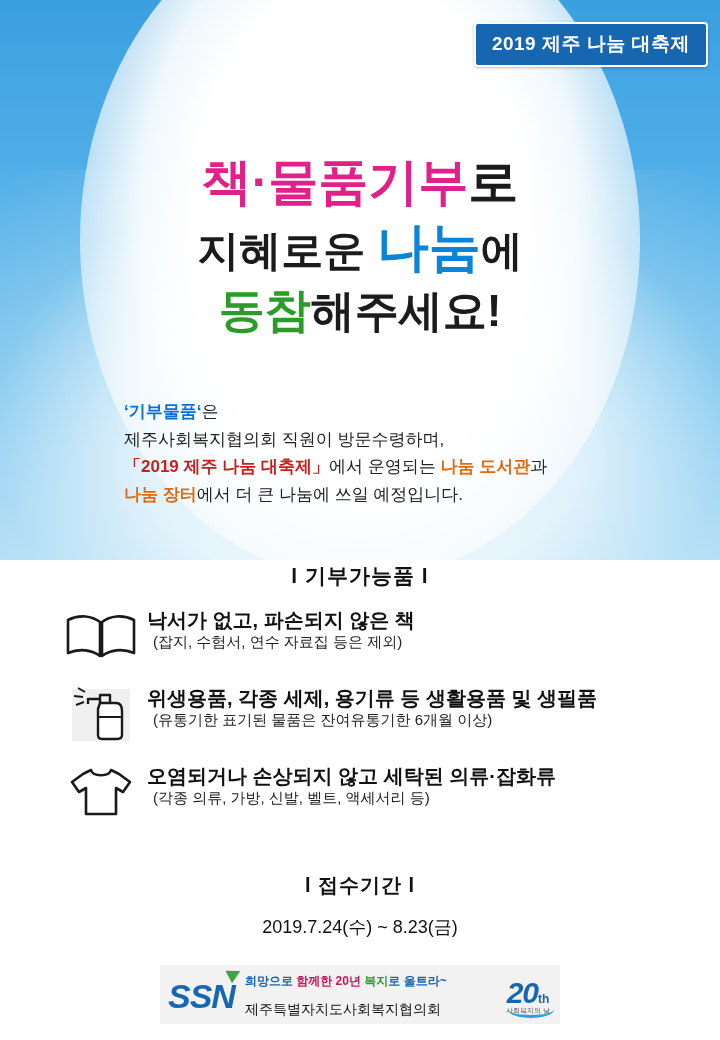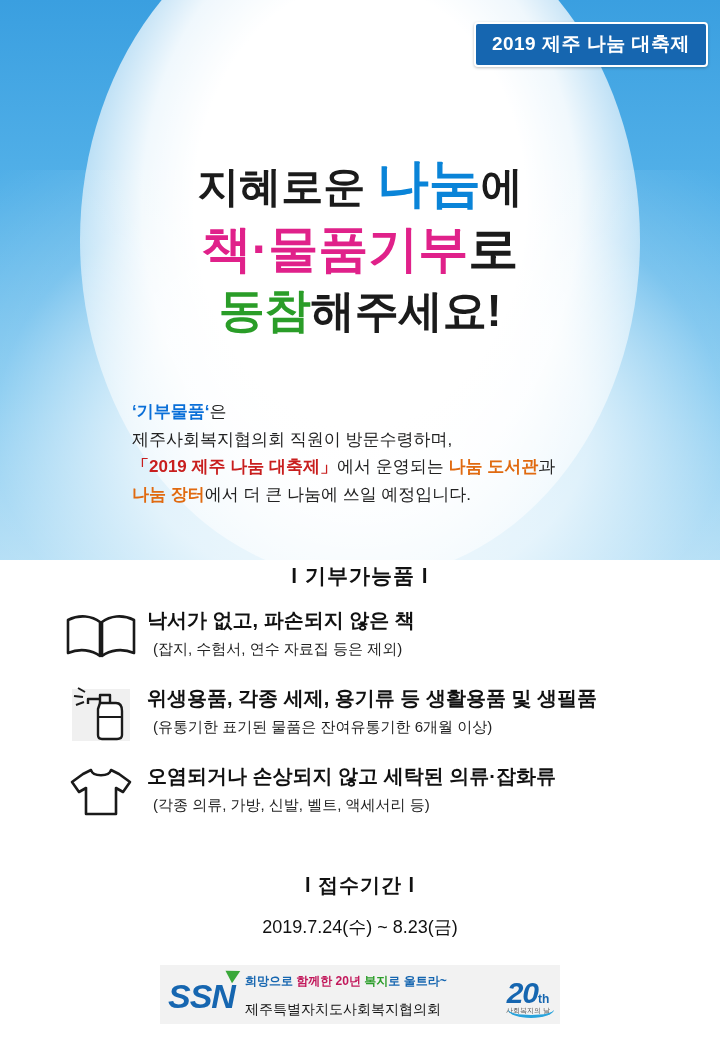--- a/index.html
+++ b/index.html
@@ -90,21 +90,21 @@
   .w-pink { color: #e0218a; }
   .w-dark { color: #1b1b1b; }
   .w-blue { color: #0a84d8; font-size: 52px; }
   .w-green { color: #2a9d28; }
   .hl-2 .w-dark { font-size: 42px; }
   .hl-3 .w-dark { font-size: 44px; }
 
   
   .desc {
     position: absolute;
-    left: 132px;
+    left: 124px;
     top: 398px;
     font-size: 17px;
     line-height: 1.62;
     color: #222222;
     text-align: left;
   }
   .d-blue { color: #0a6fd8; font-weight: bold; }
   .d-orange { color: #e06a10; font-weight: bold; }
   .d-red { color: #c81e1e; font-weight: bold; }
 
@@ -148,21 +148,20 @@
   }
   .item-main {
     font-size: 20px;
     font-weight: bold;
     color: #111111;
     line-height: 1.25;
   }
   .item-sub {
     font-size: 15px;
     color: #222222;
-    margin-top: 7px;
     padding-left: 6px;
   }
 
   
   .bottom-cols {
     position: absolute;
     top: 872px;
     left: 0;
     right: 0;
     display: flex;
@@ -276,25 +275,25 @@
 <div class="poster">
   <div class="glow"></div>
   <div class="glow2"></div>
   <div class="bottom-fade"></div>
 
   <div class="content">
 
     <div class="badge">2019 제주 나눔 대축제</div>
 
     <div class="headline">
+      <div class="hl-line hl-1">
+        <span class="w-pink">책·물품기부</span><span class="w-dark">로</span>
+      </div>
       <div class="hl-line hl-2">
         <span class="w-dark">지혜로운 </span><span class="w-blue">나눔</span><span class="w-dark">에</span>
-      </div>
-      <div class="hl-line hl-1">
-        <span class="w-pink">책·물품기부</span><span class="w-dark">로</span>
       </div>
       <div class="hl-line hl-3">
         <span class="w-green">동참</span><span class="w-dark">해주세요!</span>
       </div>
     </div>
 
     <div class="desc">
       <div>
         <span class="d-blue">‘기부물품‘</span><span>은</span>
       </div>

